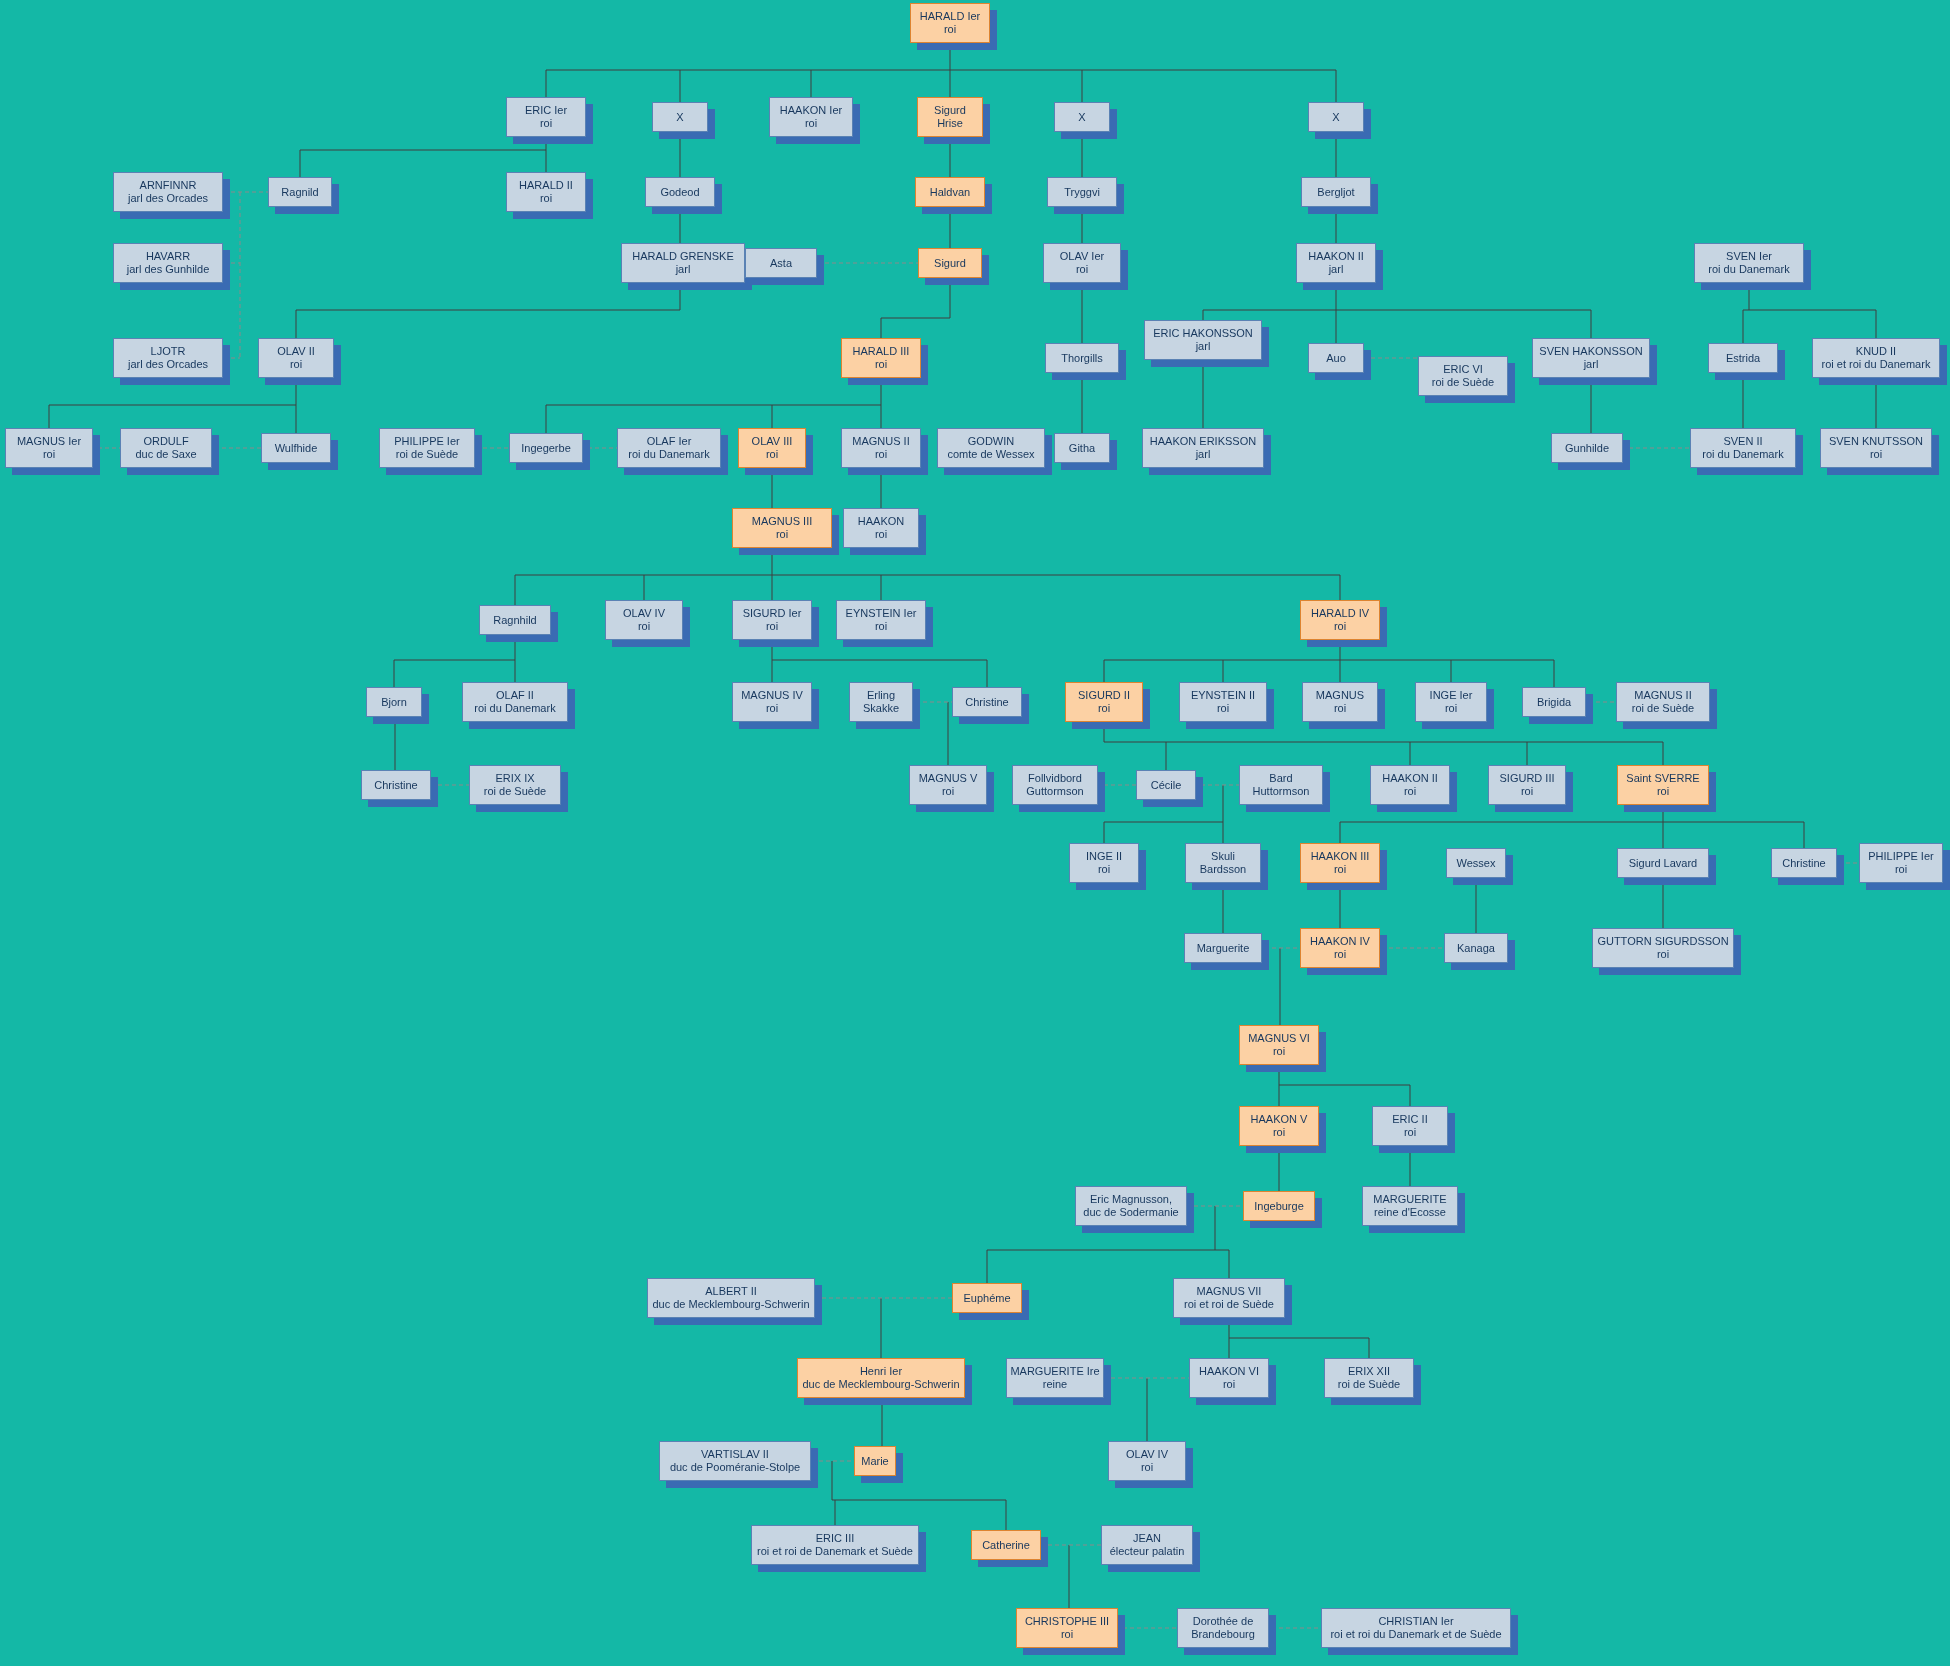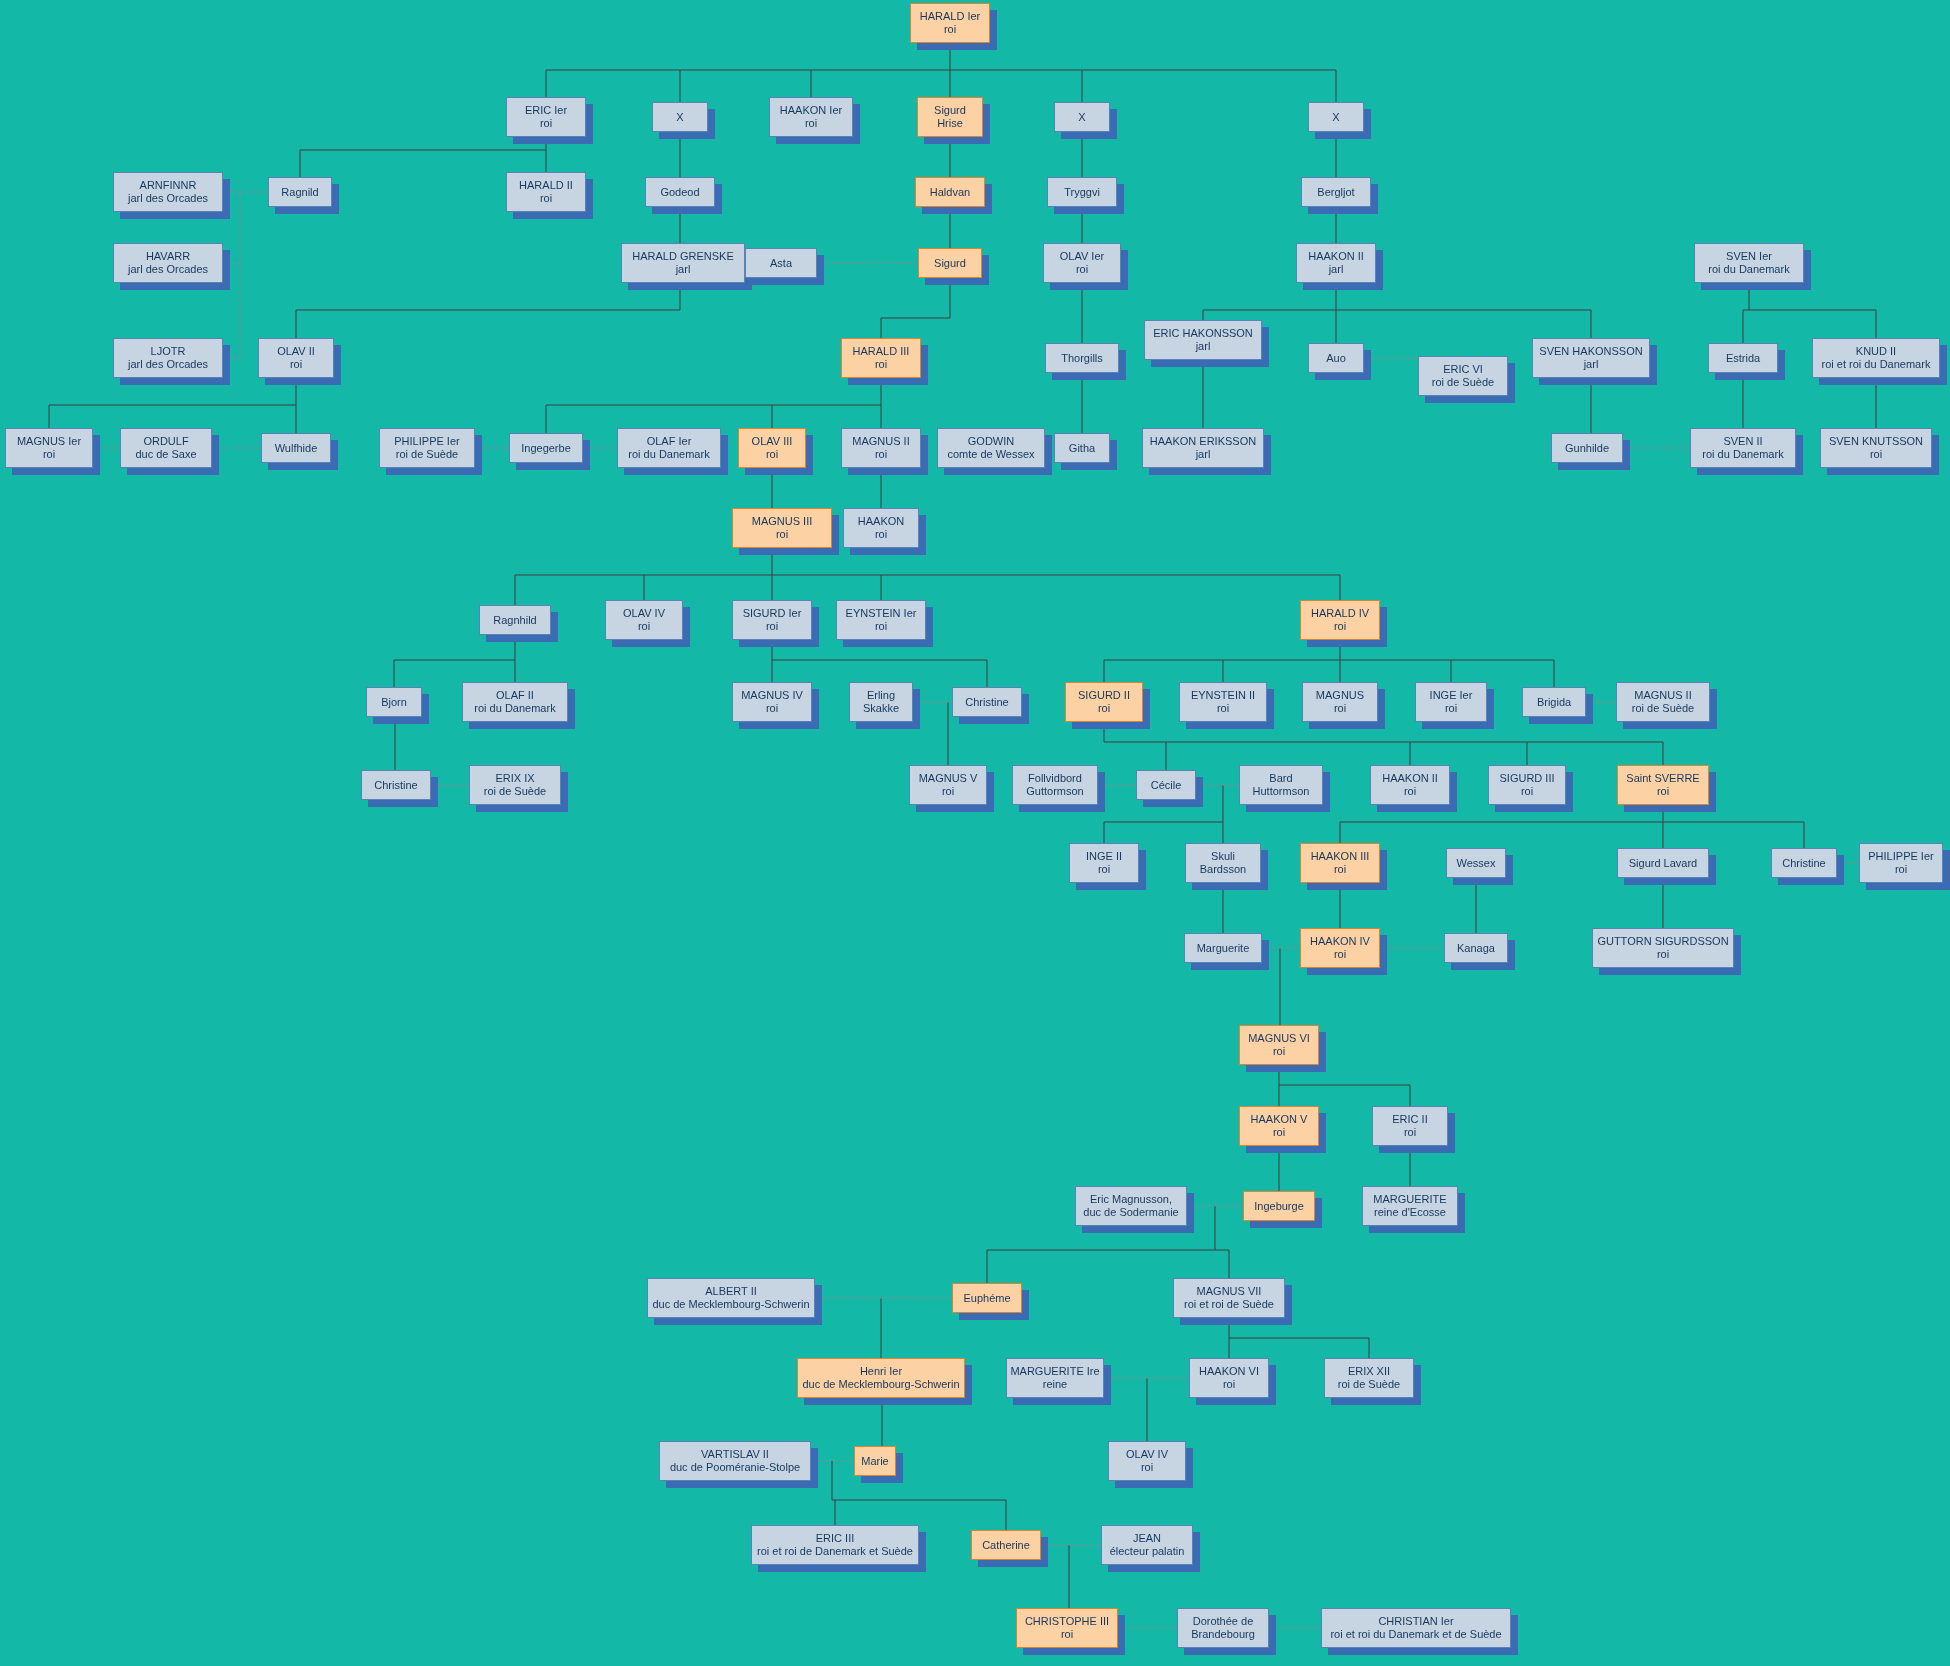--- a/index.html
+++ b/index.html
@@ -40,21 +40,21 @@
 <div class="n" style="left:113px;top:172px;width:110px">ARNFINNR
 jarl des Orcades</div>
 <div class="n s" style="left:268px;top:177px;width:64px">Ragnild</div>
 <div class="n" style="left:506px;top:172px;width:80px">HARALD II
 roi</div>
 <div class="n s" style="left:645px;top:177px;width:70px">Godeod</div>
 <div class="n o s" style="left:915px;top:177px;width:70px">Haldvan</div>
 <div class="n s" style="left:1047px;top:177px;width:70px">Tryggvi</div>
 <div class="n s" style="left:1301px;top:177px;width:70px">Bergljot</div>
 <div class="n" style="left:113px;top:243px;width:110px">HAVARR
-jarl des Orcades</div>
+jarl des Gunhilde</div>
 <div class="n" style="left:621px;top:243px;width:124px">HARALD GRENSKE
 jarl</div>
 <div class="n s" style="left:745px;top:248px;width:72px">Asta</div>
 <div class="n o s" style="left:918px;top:248px;width:64px">Sigurd</div>
 <div class="n" style="left:1043px;top:243px;width:78px">OLAV Ier
 roi</div>
 <div class="n" style="left:1296px;top:243px;width:80px">HAAKON II
 jarl</div>
 <div class="n" style="left:1694px;top:243px;width:110px">SVEN Ier
 roi du Danemark</div>

